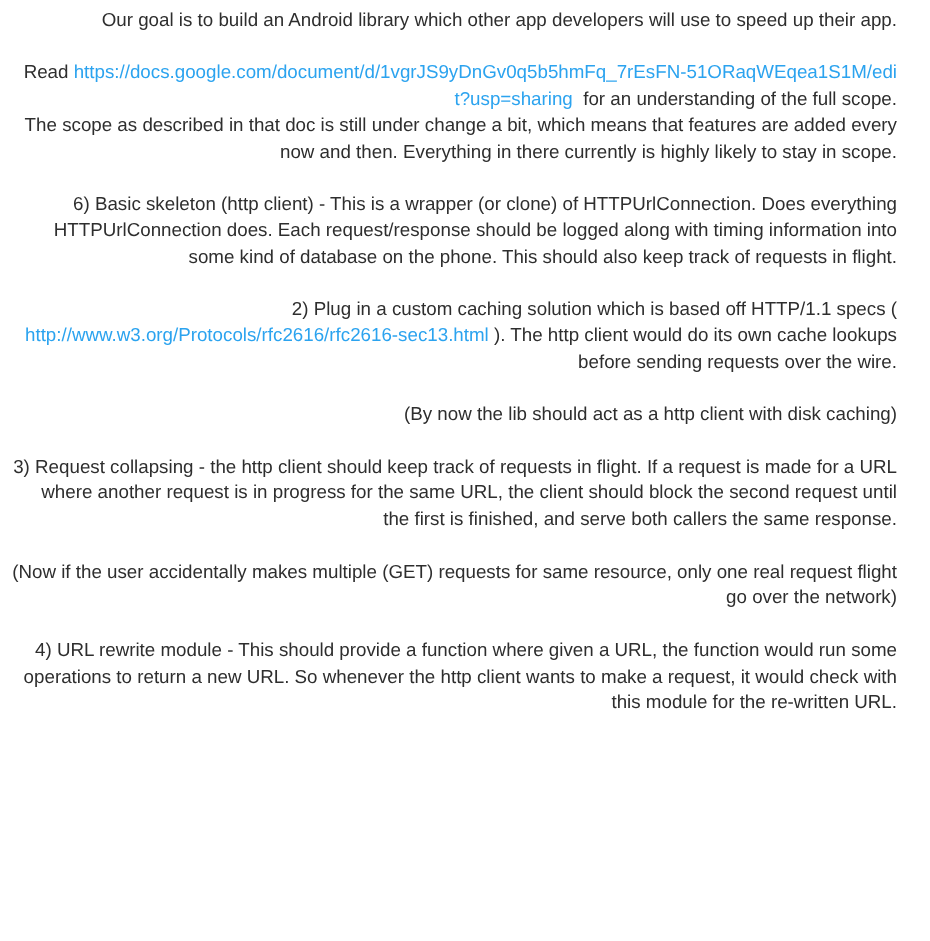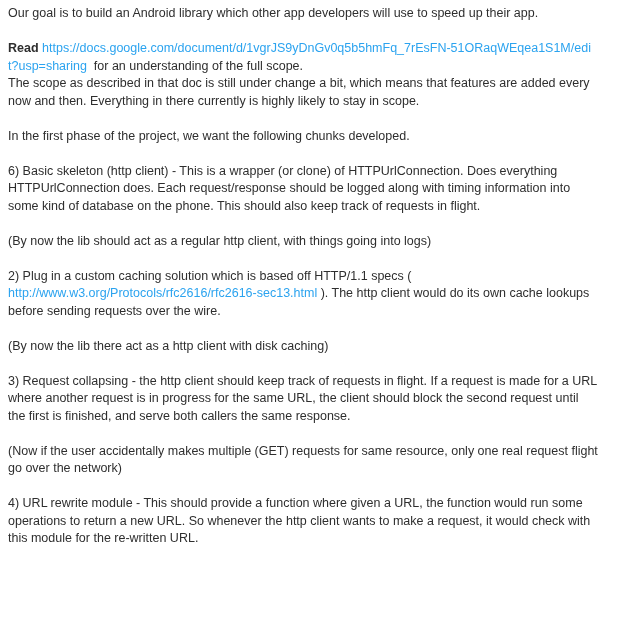--- a/index.html
+++ b/index.html
@@ -4,21 +4,21 @@
 <style>
   html, body { margin: 0; padding: 0; }
   body {
     width: 620px;
     height: 627px;
     box-sizing: border-box;
     background: #ffffff;
     padding: 5px 22px 0 8px;
     overflow: hidden;
   }
-  main[data-name="document-body"] { display: block; }
+  main[data-name="document-body"] { display: block; text-align: right; }
   .para {
     margin: 0 0 17.5px 0;
     font-family: "Liberation Sans", "DejaVu Sans", sans-serif;
     font-size: 12.5px;
     line-height: 17.5px;
     color: #2e2e2e;
     white-space: pre-wrap;
     overflow-wrap: break-word;
   }
   .doc-link {
@@ -27,23 +27,21 @@
     cursor: pointer;
   }
   
   a[data-name="scope-doc-link"] { word-break: break-all; }
 </style>
 </head>
 <body data-name="page" style="background: rgb(255, 255, 255);">
 
 <main data-name="document-body">
     <p class="para" data-name="paragraph"><span data-name="text-run" style="color: rgb(46, 46, 46);">Our goal is to build an Android library which other app developers will use to speed up their app.</span></p>
-    <p class="para" data-name="paragraph"><span data-name="text-run" style="color: rgb(46, 46, 46); font-weight: bold;">Read </span><a href="#" class="doc-link" data-name="scope-doc-link">https://docs.google.com/document/d/1vgrJS9yDnGv0q5b5hmFq_7rEsFN-51ORaqWEqea1S1M/edit?usp=sharing</a><span data-name="text-run" style="color: rgb(46, 46, 46);">  for an understanding of the full scope.
+    <p class="para" data-name="paragraph"><span data-name="text-run" style="color: rgb(46, 46, 46);">Read </span><a href="#" class="doc-link" data-name="scope-doc-link">https://docs.google.com/document/d/1vgrJS9yDnGv0q5b5hmFq_7rEsFN-51ORaqWEqea1S1M/edit?usp=sharing</a><span data-name="text-run" style="color: rgb(46, 46, 46);">  for an understanding of the full scope.
 The scope as described in that doc is still under change a bit, which means that features are added every now and then. Everything in there currently is highly likely to stay in scope.</span></p>
-    <p class="para" data-name="paragraph"><span data-name="text-run" style="color: rgb(46, 46, 46);">In the first phase of the project, we want the following chunks developed.</span></p>
     <p class="para" data-name="paragraph"><span data-name="text-run" style="color: rgb(46, 46, 46);">6) Basic skeleton (http client) - This is a wrapper (or clone) of HTTPUrlConnection. Does everything HTTPUrlConnection does. Each request/response should be logged along with timing information into some kind of database on the phone. This should also keep track of requests in flight.</span></p>
-    <p class="para" data-name="paragraph"><span data-name="text-run" style="color: rgb(46, 46, 46);">(By now the lib should act as a regular http client, with things going into logs)</span></p>
     <p class="para" data-name="paragraph"><span data-name="text-run" style="color: rgb(46, 46, 46);">2) Plug in a custom caching solution which is based off HTTP/1.1 specs ( </span><a href="#" class="doc-link" data-name="rfc2616-link">http://www.w3.org/Protocols/rfc2616/rfc2616-sec13.html</a><span data-name="text-run" style="color: rgb(46, 46, 46);"> ). The http client would do its own cache lookups before sending requests over the wire.</span></p>
-    <p class="para" data-name="paragraph"><span data-name="text-run" style="color: rgb(46, 46, 46);">(By now the lib there act as a http client with disk caching)</span></p>
+    <p class="para" data-name="paragraph"><span data-name="text-run" style="color: rgb(46, 46, 46);">(By now the lib should act as a http client with disk caching)</span></p>
     <p class="para" data-name="paragraph"><span data-name="text-run" style="color: rgb(46, 46, 46);">3) Request collapsing - the http client should keep track of requests in flight. If a request is made for a URL where another request is in progress for the same URL, the client should block the second request until the first is finished, and serve both callers the same response.</span></p>
     <p class="para" data-name="paragraph"><span data-name="text-run" style="color: rgb(46, 46, 46);">(Now if the user accidentally makes multiple (GET) requests for same resource, only one real request flight go over the network)</span></p>
     <p class="para" data-name="paragraph"><span data-name="text-run" style="color: rgb(46, 46, 46);">4) URL rewrite module - This should provide a function where given a URL, the function would run some operations to return a new URL. So whenever the http client wants to make a request, it would check with this module for the re-written URL.</span></p>
   </main>
 
 </body></html>

